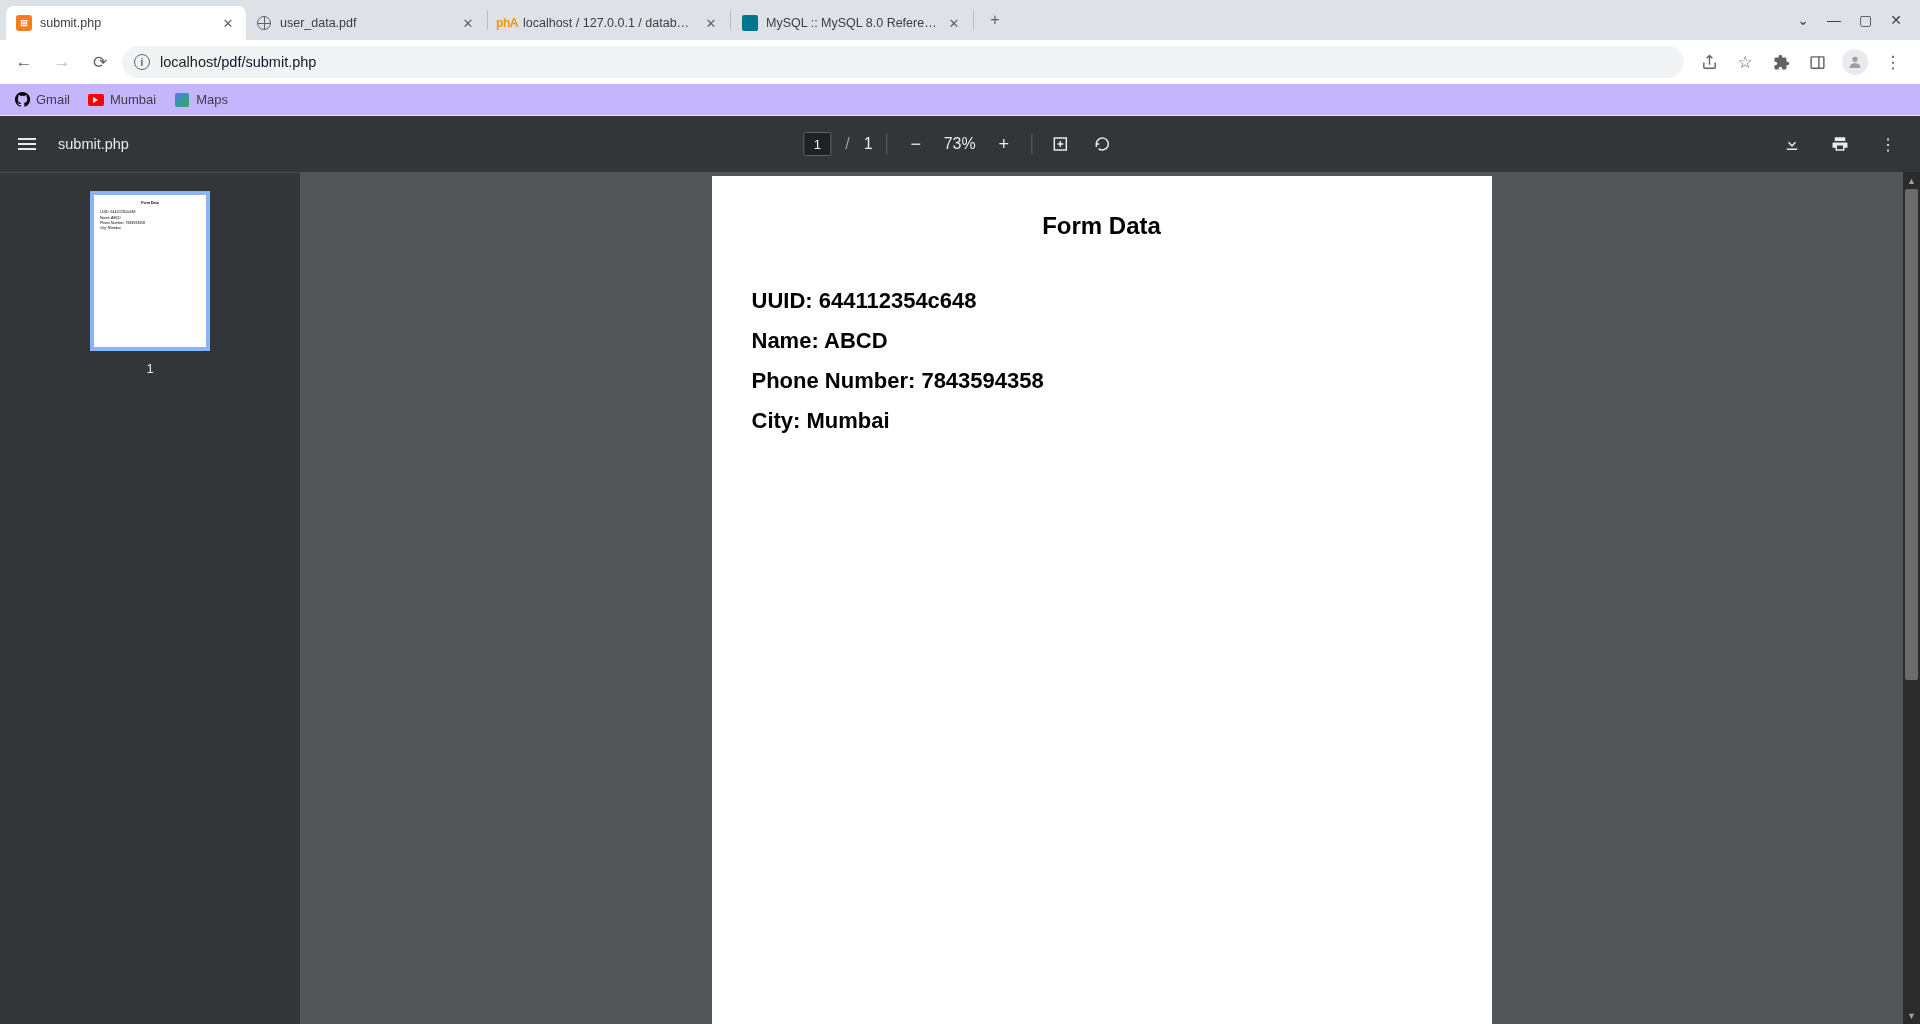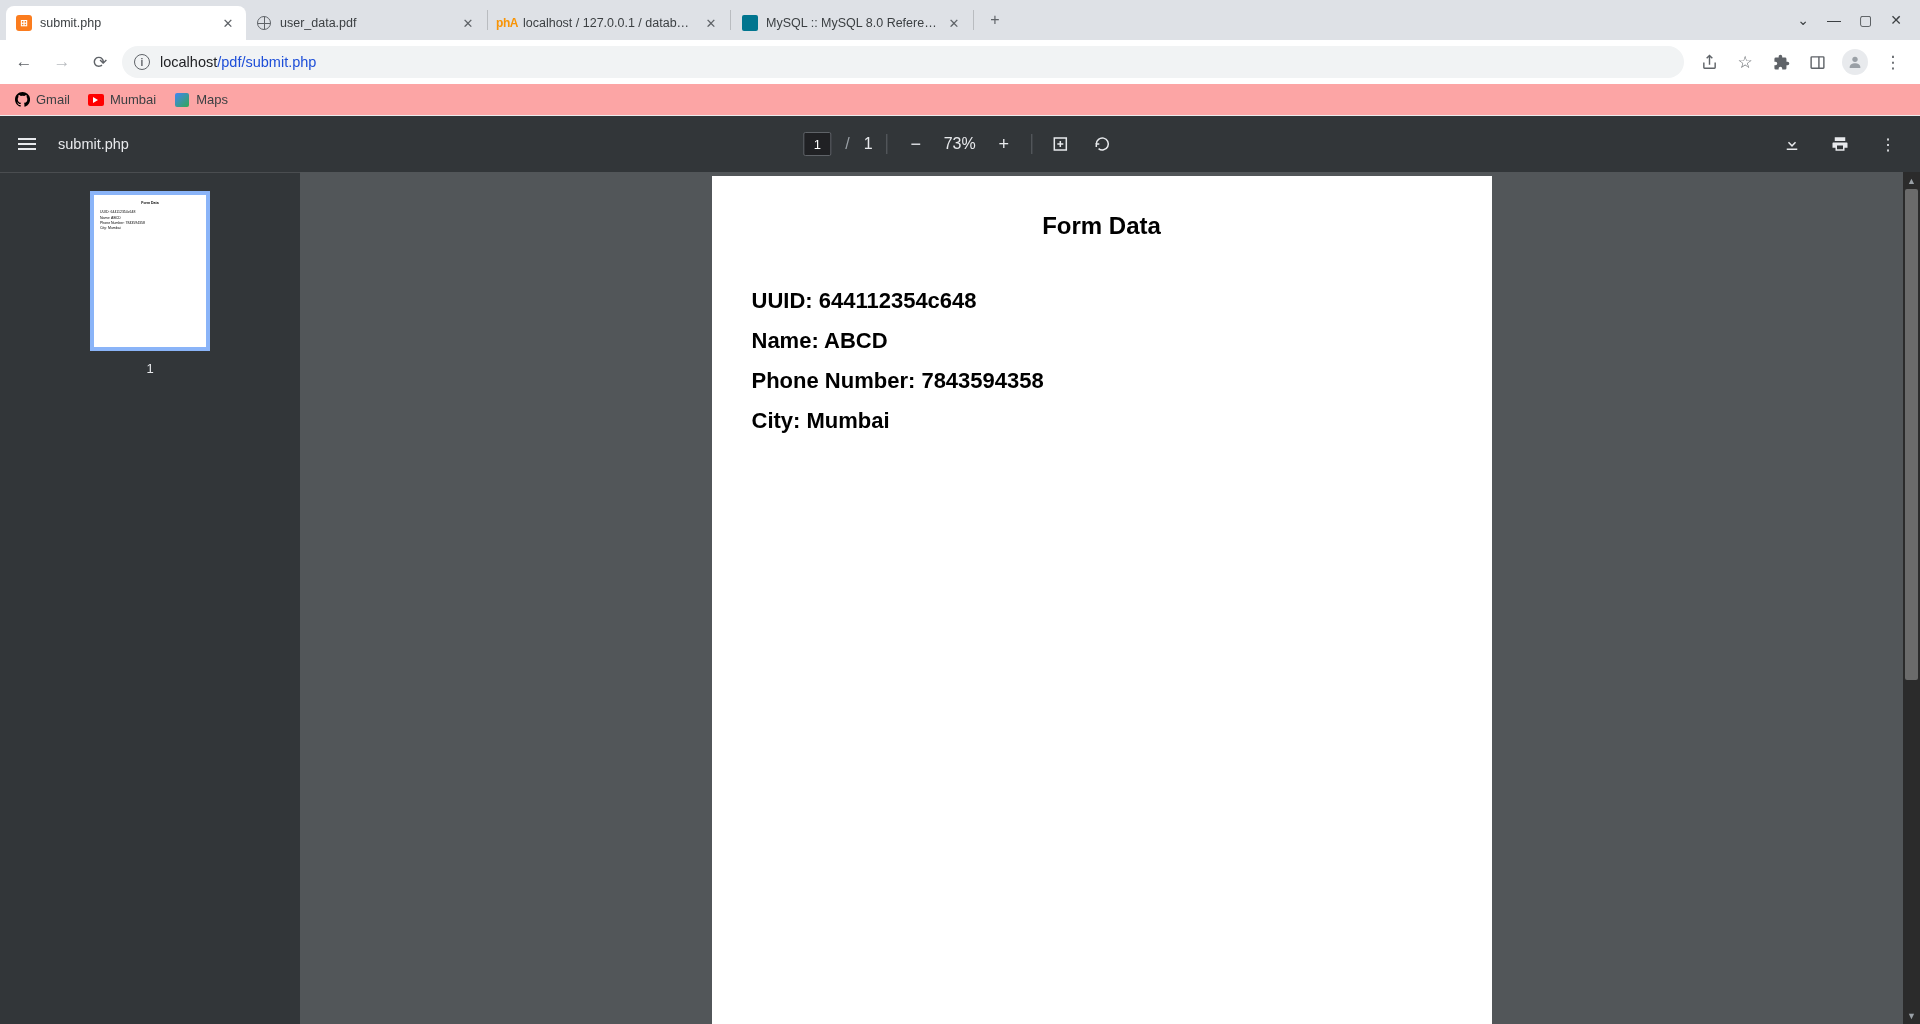--- a/index.html
+++ b/index.html
@@ -71,29 +71,29 @@
       display: flex;
       align-items: center;
       padding: 0 12px;
       gap: 10px;
       color: #202124;
       font-size: 14.5px;
     }
     .omnibox .info-icon {
       width: 16px; height: 16px; border: 1.5px solid #5f6368; border-radius: 50%; display:flex; align-items:center; justify-content:center; font-size:10px; color:#5f6368; font-weight: bold;
     }
-    .omnibox .url .dim { color: #1d4ed8; }
+    .omnibox .url .dim { color: #0f172a; }
     .right-icons { display: flex; align-items: center; gap: 14px; padding: 0 8px; color: #5f6368; }
     .right-icons .icon { width: 22px; height: 22px; display:flex; align-items:center; justify-content:center; font-size:17px; }
     .right-icons .avatar { width: 26px; height: 26px; border-radius: 50%; background: #e8eaed; display:flex; align-items:center; justify-content:center; font-size:14px; }
 
     
     .bookmarks {
       height: 32px;
-      background: #fca5a5;
+      background: #c4b5fd;
       display: flex;
       align-items: center;
       gap: 18px;
       padding: 0 14px;
       border-bottom: 1px solid #ebeced;
       font-size: 13px;
       color: #3c4043;
     }
     .bookmark { display: flex; align-items: center; gap: 6px; }
     .bookmark .bicon { width: 16px; height: 16px; display:flex; align-items:center; justify-content:center; font-size:13px; }

